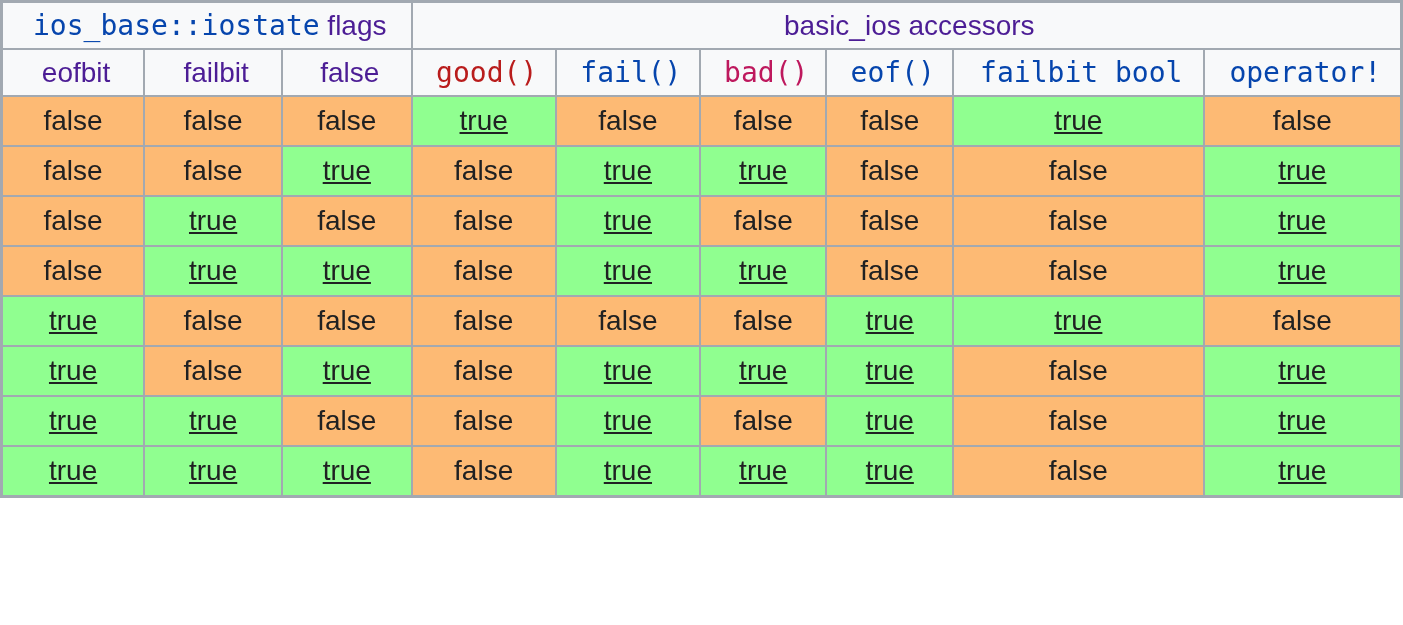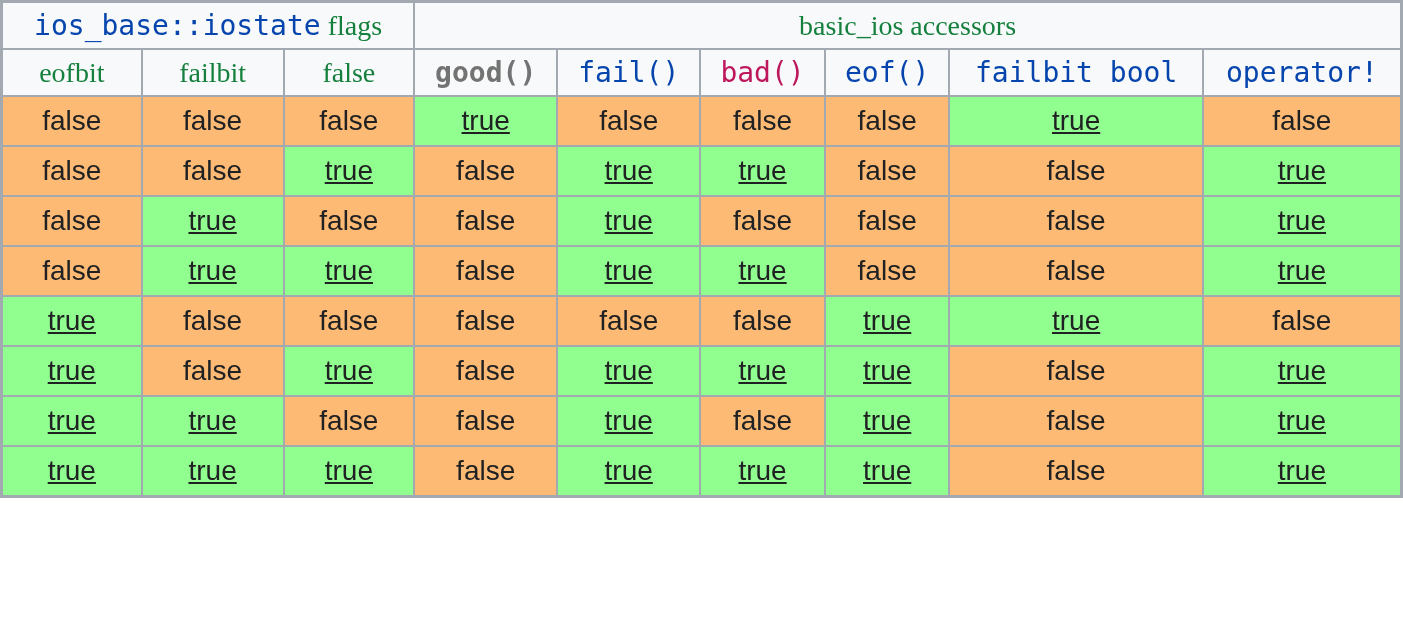--- a/index.html
+++ b/index.html
@@ -21,36 +21,37 @@
       text-align: center;
       font-size: 28px;
       padding: 6px 14px;
       font-weight: normal;
     }
     th {
       background: #f8f9fa;
     }
     .mono {
       font-family: "DejaVu Sans Mono", Menlo, Consolas, monospace;
+      margin-left: 6px;
     }
     .link {
       color: #0645ad;
       cursor: pointer;
     }
     .link-purple {
       color: #be185d;
       cursor: pointer;
     }
     .bold {
-      font-weight: bold;
-      color: #737373;
+      font-weight: normal;
+      color: #b91c1c;
     }
     .hdr-plain {
-      font-family: Liberation Serif, serif;
-      color: #15803d;
+      font-family: Liberation Sans, sans-serif;
+      color: #4c1d95;
     }
     td.green { background: #90ff90; text-decoration: underline; }
     td.red   { background: #fdba74; }
     tbody td {
       font-family: Arial, Helvetica, sans-serif;
       color: #202122;
       padding: 8px 14px;
     }
   </style>
 </head>

